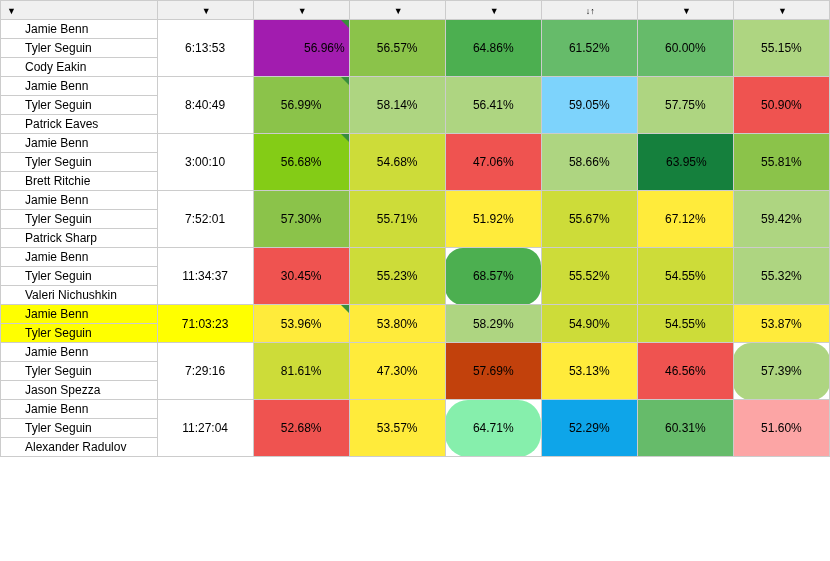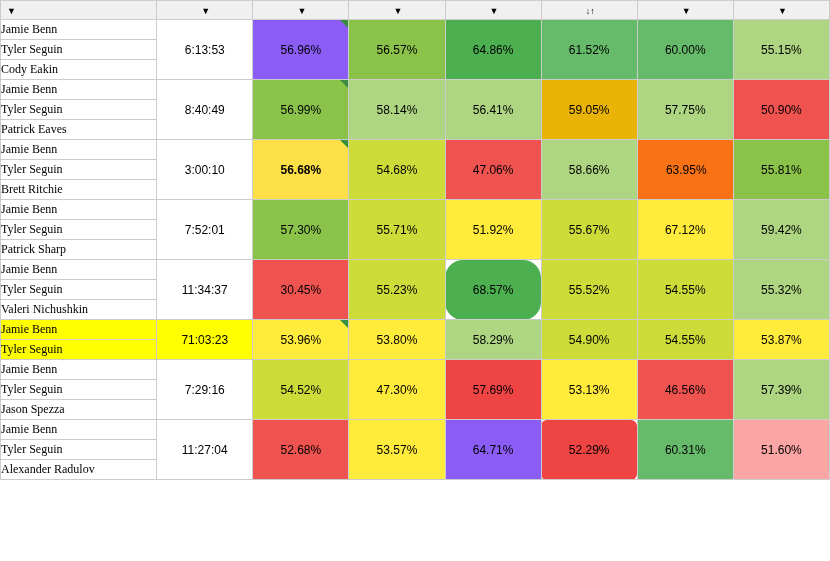--- a/index.html
+++ b/index.html
@@ -35,22 +35,21 @@
     .header-row th {
       position: relative;
     }
     .sort-icon {
       font-size: 9px;
       margin-left: 2px;
     }
 
     .player-name {
       text-align: left;
-      padding-left: 0;
-      font-family: Liberation Serif, serif;
+      padding-left: 24px;
     }
   </style>
 </head>
 <body>
 
 <table>
   <thead>
     <tr class="header-row">
       <th class="col-line">
         <span></span>
@@ -83,57 +82,57 @@
       <th class="col-stat">
         <span></span>
         <span class="sort-icon">▼</span>
       </th>
     </tr>
   </thead>
   <tbody id="table-body">
   <tr>
         <td class="col-line player-name">Jamie Benn</td>
         <td class="col-toi" rowspan="3">6:13:53</td>
-        <td class="col-stat" rowspan="3" style="background: #8b5cf6; position: relative; overflow: hidden;">56.96%<span style="position: absolute; top: 0px; right: 0px; width: 0px; height: 0px; border-style: solid; border-width: 0px 8px 8px 0px; border-color: transparent rgb(56, 142, 60) transparent transparent;"></span></td>
+        <td class="col-stat" rowspan="3" style="background: #a21caf; position: relative; overflow: hidden; text-align: right;">56.96%<span style="position: absolute; top: 0px; right: 0px; width: 0px; height: 0px; border-style: solid; border-width: 0px 8px 8px 0px; border-color: transparent rgb(56, 142, 60) transparent transparent;"></span></td>
         <td class="col-stat" rowspan="3" style="background: rgb(139, 195, 74); position: relative;">56.57%</td>
         <td class="col-stat" rowspan="3" style="background: rgb(76, 175, 80); position: relative;">64.86%</td>
         <td class="col-stat" rowspan="3" style="background: rgb(102, 187, 106); position: relative;">61.52%</td>
         <td class="col-stat" rowspan="3" style="background: rgb(102, 187, 106); position: relative;">60.00%</td>
         <td class="col-stat" rowspan="3" style="background: rgb(174, 213, 129); position: relative;">55.15%</td>
       </tr>
       <tr>
         <td class="col-line player-name">Tyler Seguin</td>
       </tr>
       <tr>
         <td class="col-line player-name">Cody Eakin</td>
       </tr>
       <tr>
         <td class="col-line player-name">Jamie Benn</td>
         <td class="col-toi" rowspan="3">8:40:49</td>
         <td class="col-stat" rowspan="3" style="background: rgb(139, 195, 74); position: relative; overflow: hidden;">56.99%<span style="position: absolute; top: 0px; right: 0px; width: 0px; height: 0px; border-style: solid; border-width: 0px 8px 8px 0px; border-color: transparent rgb(56, 142, 60) transparent transparent;"></span></td>
         <td class="col-stat" rowspan="3" style="background: rgb(174, 213, 129); position: relative;">58.14%</td>
         <td class="col-stat" rowspan="3" style="background: rgb(174, 213, 129); position: relative;">56.41%</td>
-        <td class="col-stat" rowspan="3" style="background: #eab308; position: relative; margin-top: 16px;">59.05%</td>
+        <td class="col-stat" rowspan="3" style="background: #7dd3fc; position: relative; margin-top: 16px;">59.05%</td>
         <td class="col-stat" rowspan="3" style="background: rgb(174, 213, 129); position: relative;">57.75%</td>
         <td class="col-stat" rowspan="3" style="background: rgb(239, 83, 80); position: relative;">50.90%</td>
       </tr>
       <tr>
         <td class="col-line player-name">Tyler Seguin</td>
       </tr>
       <tr>
         <td class="col-line player-name">Patrick Eaves</td>
       </tr>
       <tr>
         <td class="col-line player-name">Jamie Benn</td>
         <td class="col-toi" rowspan="3">3:00:10</td>
-        <td class="col-stat" rowspan="3" style="background: #fde047; position: relative; overflow: hidden; font-weight: bold;">56.68%<span style="position: absolute; top: 0px; right: 0px; width: 0px; height: 0px; border-style: solid; border-width: 0px 8px 8px 0px; border-color: transparent rgb(56, 142, 60) transparent transparent;"></span></td>
+        <td class="col-stat" rowspan="3" style="background: #84cc16; position: relative; overflow: hidden;">56.68%<span style="position: absolute; top: 0px; right: 0px; width: 0px; height: 0px; border-style: solid; border-width: 0px 8px 8px 0px; border-color: transparent rgb(56, 142, 60) transparent transparent;"></span></td>
         <td class="col-stat" rowspan="3" style="background: rgb(205, 220, 57); position: relative;">54.68%</td>
         <td class="col-stat" rowspan="3" style="background: rgb(239, 83, 80); position: relative;">47.06%</td>
         <td class="col-stat" rowspan="3" style="background: rgb(174, 213, 129); position: relative;">58.66%</td>
-        <td class="col-stat" rowspan="3" style="background: #f97316; position: relative; padding-left: 6px;">63.95%</td>
+        <td class="col-stat" rowspan="3" style="background: #15803d; position: relative; padding-left: 6px;">63.95%</td>
         <td class="col-stat" rowspan="3" style="background: rgb(139, 195, 74); position: relative;">55.81%</td>
       </tr>
       <tr>
         <td class="col-line player-name">Tyler Seguin</td>
       </tr>
       <tr>
         <td class="col-line player-name">Brett Ritchie</td>
       </tr>
       <tr>
         <td class="col-line player-name">Jamie Benn</td>
@@ -176,40 +175,40 @@
         <td class="col-stat" rowspan="2" style="background: rgb(205, 220, 57); position: relative;">54.90%</td>
         <td class="col-stat" rowspan="2" style="background: rgb(205, 220, 57); position: relative;">54.55%</td>
         <td class="col-stat" rowspan="2" style="background: rgb(255, 235, 59); position: relative;">53.87%</td>
       </tr>
       <tr style="background: rgb(255, 255, 0);">
         <td class="col-line player-name" style="background: rgb(255, 255, 0);">Tyler Seguin</td>
       </tr>
       <tr>
         <td class="col-line player-name">Jamie Benn</td>
         <td class="col-toi" rowspan="3">7:29:16</td>
-        <td class="col-stat" rowspan="3" style="background: rgb(205, 220, 57); position: relative;">54.52%</td>
+        <td class="col-stat" rowspan="3" style="background: rgb(205, 220, 57); position: relative;">81.61%</td>
         <td class="col-stat" rowspan="3" style="background: rgb(255, 235, 59); position: relative;">47.30%</td>
-        <td class="col-stat" rowspan="3" style="background: #ef4444; position: relative;">57.69%</td>
+        <td class="col-stat" rowspan="3" style="background: #c2410c; position: relative;">57.69%</td>
         <td class="col-stat" rowspan="3" style="background: rgb(255, 235, 59); position: relative;">53.13%</td>
         <td class="col-stat" rowspan="3" style="background: rgb(239, 83, 80); position: relative;">46.56%</td>
-        <td class="col-stat" rowspan="3" style="background: rgb(174, 213, 129); position: relative;">57.39%</td>
+        <td class="col-stat" rowspan="3" style="background: rgb(174, 213, 129); position: relative; border-radius: 18px;">57.39%</td>
       </tr>
       <tr>
         <td class="col-line player-name">Tyler Seguin</td>
       </tr>
       <tr>
         <td class="col-line player-name">Jason Spezza</td>
       </tr>
       <tr>
         <td class="col-line player-name">Jamie Benn</td>
         <td class="col-toi" rowspan="3">11:27:04</td>
         <td class="col-stat" rowspan="3" style="background: rgb(239, 83, 80); position: relative;">52.68%</td>
         <td class="col-stat" rowspan="3" style="background: rgb(255, 235, 59); position: relative;">53.57%</td>
-        <td class="col-stat" rowspan="3" style="background: #8b5cf6; position: relative;">64.71%</td>
-        <td class="col-stat" rowspan="3" style="background: #ef4444; position: relative; border-radius: 6px;">52.29%</td>
+        <td class="col-stat" rowspan="3" style="background: #86efac; position: relative; border-radius: 23px;">64.71%</td>
+        <td class="col-stat" rowspan="3" style="background: #0ea5e9; position: relative;">52.29%</td>
         <td class="col-stat" rowspan="3" style="background: rgb(102, 187, 106); position: relative;">60.31%</td>
         <td class="col-stat" rowspan="3" style="background: #fca5a5; position: relative;">51.60%</td>
       </tr>
       <tr>
         <td class="col-line player-name">Tyler Seguin</td>
       </tr>
       <tr>
         <td class="col-line player-name">Alexander Radulov</td>
       </tr>
     </tbody>

